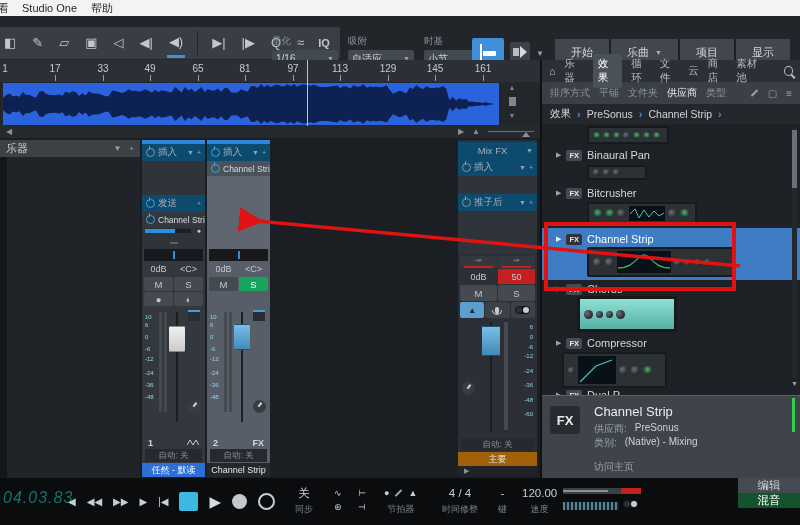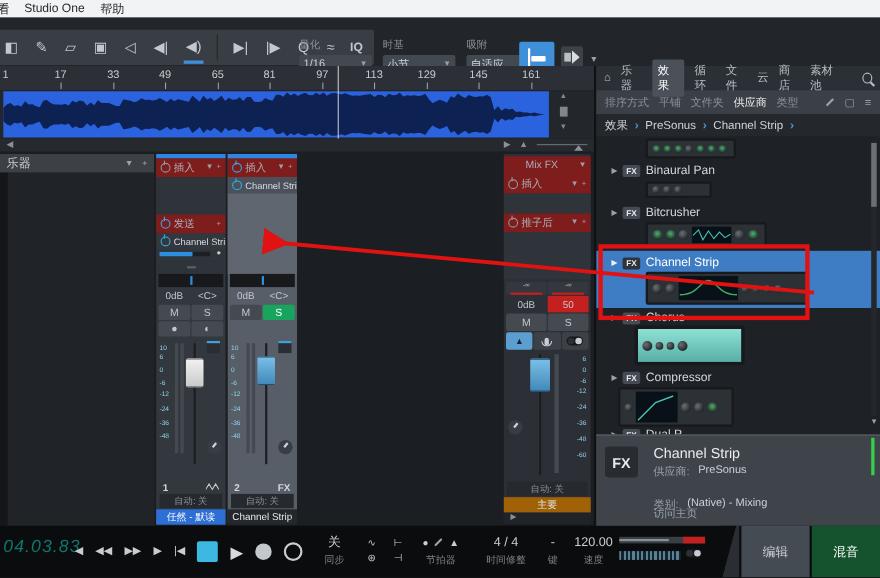--- a/index.html
+++ b/index.html
@@ -54,21 +54,21 @@
   .tp-head{position:absolute;left:0;top:2px;width:140px;height:17px;background:#3c4146;display:flex;
     align-items:center;font-size:11px;color:#c9ced4;padding:0 6px;box-sizing:border-box;}
   .tp-head .sp{flex:1;}
   .tp-head .mini{font-size:8px;color:#9aa1a8;margin-left:8px;}
   .tp-body{position:absolute;left:0;top:19px;width:140px;height:321px;background:#202327;border-left:7px solid #141619;box-sizing:border-box;}
   .ch{position:absolute;top:2px;height:336px;width:63px;background:#33383e;display:flex;flex-direction:column;box-sizing:border-box;}
   .ch1{left:142px;}
   .ch2{left:207px;background:#575e68;}
   .chm{left:458px;width:79px;background:#2c3036;}
   .chtop{height:4px;background:#2e86e0;flex:none;}
-  .sect{height:17px;flex:none;background:#7f1d1d;display:flex;align-items:center;gap:3px;padding:0 4px;
+  .sect{height:17px;flex:none;background:#0c4a6e;display:flex;align-items:center;gap:3px;padding:0 4px;
     font-size:9.5px;color:#aab0b8;box-sizing:border-box;}
   .sect .sp{flex:1;}
   .sect .mini{font-size:7px;color:#9aa1a8;}
   .pw{width:7px;height:7px;border:1.4px solid currentColor;border-radius:50%;position:relative;display:inline-block;color:#8d949c;flex:none;}
   .pw::after{content:"";position:absolute;top:-3px;left:1.8px;width:1.4px;height:4px;background:currentColor;}
   .pw.on{color:#35a8e8;}
   .insempty{height:34px;flex:none;background:#2f343a;}
   .slot{height:15px;flex:none;display:flex;align-items:center;gap:3px;padding:0 4px;font-size:8.5px;
     color:#d8dce1;white-space:nowrap;overflow:hidden;box-sizing:border-box;}
   .sendlvl{height:8px;flex:none;position:relative;background:#2f343a;}
@@ -158,21 +158,21 @@
   .loop{width:13px;height:13px;border:2px solid #c9ced3;border-radius:50%;}
   .tstack{position:absolute;top:8px;text-align:center;font-size:11.5px;color:#c9ced3;line-height:14px;}
   .tstack .lab{font-size:9px;color:#7b828a;display:block;margin-top:2px;}
   .tstack .ics{display:flex;gap:5px;justify-content:center;align-items:center;height:14px;font-size:9px;}
   .meters{position:absolute;left:563px;top:10px;width:78px;}
   .meters .m1{height:6px;background:#3a3f45;position:relative;}
   .meters .m1 .f{position:absolute;left:0;top:2px;width:58%;height:2px;background:#8a9097;}
   .meters .m1 .r{position:absolute;right:0;top:0;width:26%;height:6px;background:#c42020;}
   .meters .m2{margin-top:5px;height:8px;width:56px;background:repeating-linear-gradient(90deg,#5a8296 0 2px,#14222b 2px 4px);display:inline-block;vertical-align:middle;}
   .meters .tg{display:inline-block;vertical-align:middle;margin-left:4px;}
-  .modes{position:absolute;right:0;top:0;height:47px;display:flex;}
+  .modes{position:absolute;right:0;top:0;height:47px;display:flex;flex-direction:column;}
   .mbtn2{width:62px;display:flex;align-items:center;justify-content:center;font-size:11.5px;color:#ccd1d7;background:#454b52;margin-left:2px;}
   .mbtn2.blue{background:#14532d;color:#fff;}
   .slant{width:18px;background:linear-gradient(105deg,#0b0c0e 49%,#2a2e33 51%);}
   
   .annot-rect{position:absolute;left:544px;top:222px;width:184px;height:61px;border:4px solid #e01212;z-index:60;}
   .annot-svg{position:absolute;left:0;top:0;z-index:55;pointer-events:none;}
 </style>
 </head>
 <body>
 
@@ -202,37 +202,52 @@
     </div>
     <div class="ddwrap">
       <div class="dd">
         <span class="ddlabel">量化</span>
         <div class="ddbox">
           <span>1/16</span>
           <span class="car">▼</span>
         </div>
       </div>
       <div class="dd">
+        <span class="ddlabel">吸附</span>
+        <div class="ddbox">
+          <span>自适应</span>
+          <span class="car">▼</span>
+        </div>
+      </div>
+      <div class="dd">
         <span class="ddlabel">时基</span>
         <div class="ddbox">
           <span>小节</span>
           <span class="car">▼</span>
         </div>
       </div>
-      <div class="dd">
-        <span class="ddlabel">吸附</span>
-        <div class="ddbox">
-          <span>自适应</span>
-          <span class="car">▼</span>
-        </div>
-      </div>
     </div>
     <div class="markerbtn"></div>
     <div class="audbtn"></div>
     <span class="tb-caret">▼</span>
+    <div class="rightbtns">
+      <div class="rbtn">
+          <span>开始</span>
+        </div>
+      <div class="rbtn">
+          <span>乐曲</span>
+          <span class="car">▼</span>
+        </div>
+      <div class="rbtn">
+          <span>项目</span>
+        </div>
+      <div class="rbtn">
+          <span>显示</span>
+        </div>
+    </div>
   </div>
 
   <div class="ruler">
     <span class="rt" style="left:5px">1</span>
     <span class="rt" style="left:55px">17</span>
     <span class="rt" style="left:103px">33</span>
     <span class="rt" style="left:150px">49</span>
     <span class="rt" style="left:198px">65</span>
     <span class="rt" style="left:245px">81</span>
     <span class="rt" style="left:293px">97</span>
@@ -580,21 +595,21 @@
         </div>
       <span class="bdown">▼</span>
     </div>
     <div class="binfo">
       <div class="fxbig">FX</div>
       <div class="title">Channel Strip</div>
       <div class="meta" style="top:26px">
         <span>供应商:</span>
         <span class="v">PreSonus</span>
       </div>
-      <div class="meta" style="top:56px">
+      <div class="meta" style="top:40px">
         <span>类别:</span>
         <span class="v">(Native) - Mixing</span>
       </div>
       <div class="link">访问主页</div>
       <span class="greenled"></span>
     </div>
   </div>
 
   <div class="transport">
     <div class="time">04.03.83</div>

